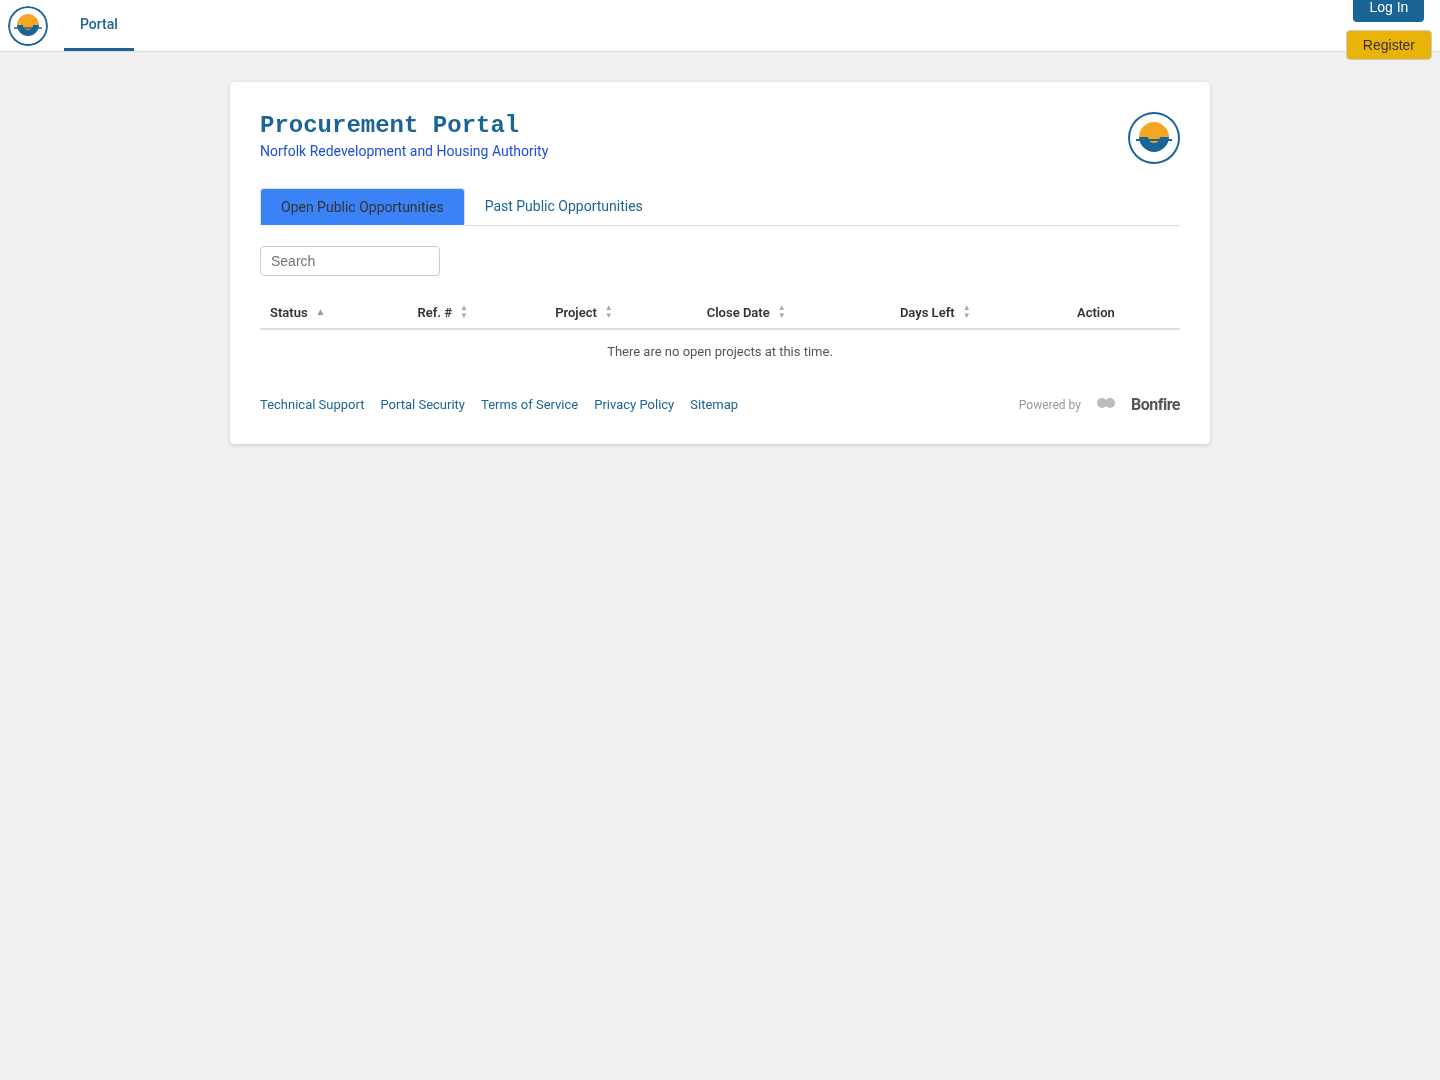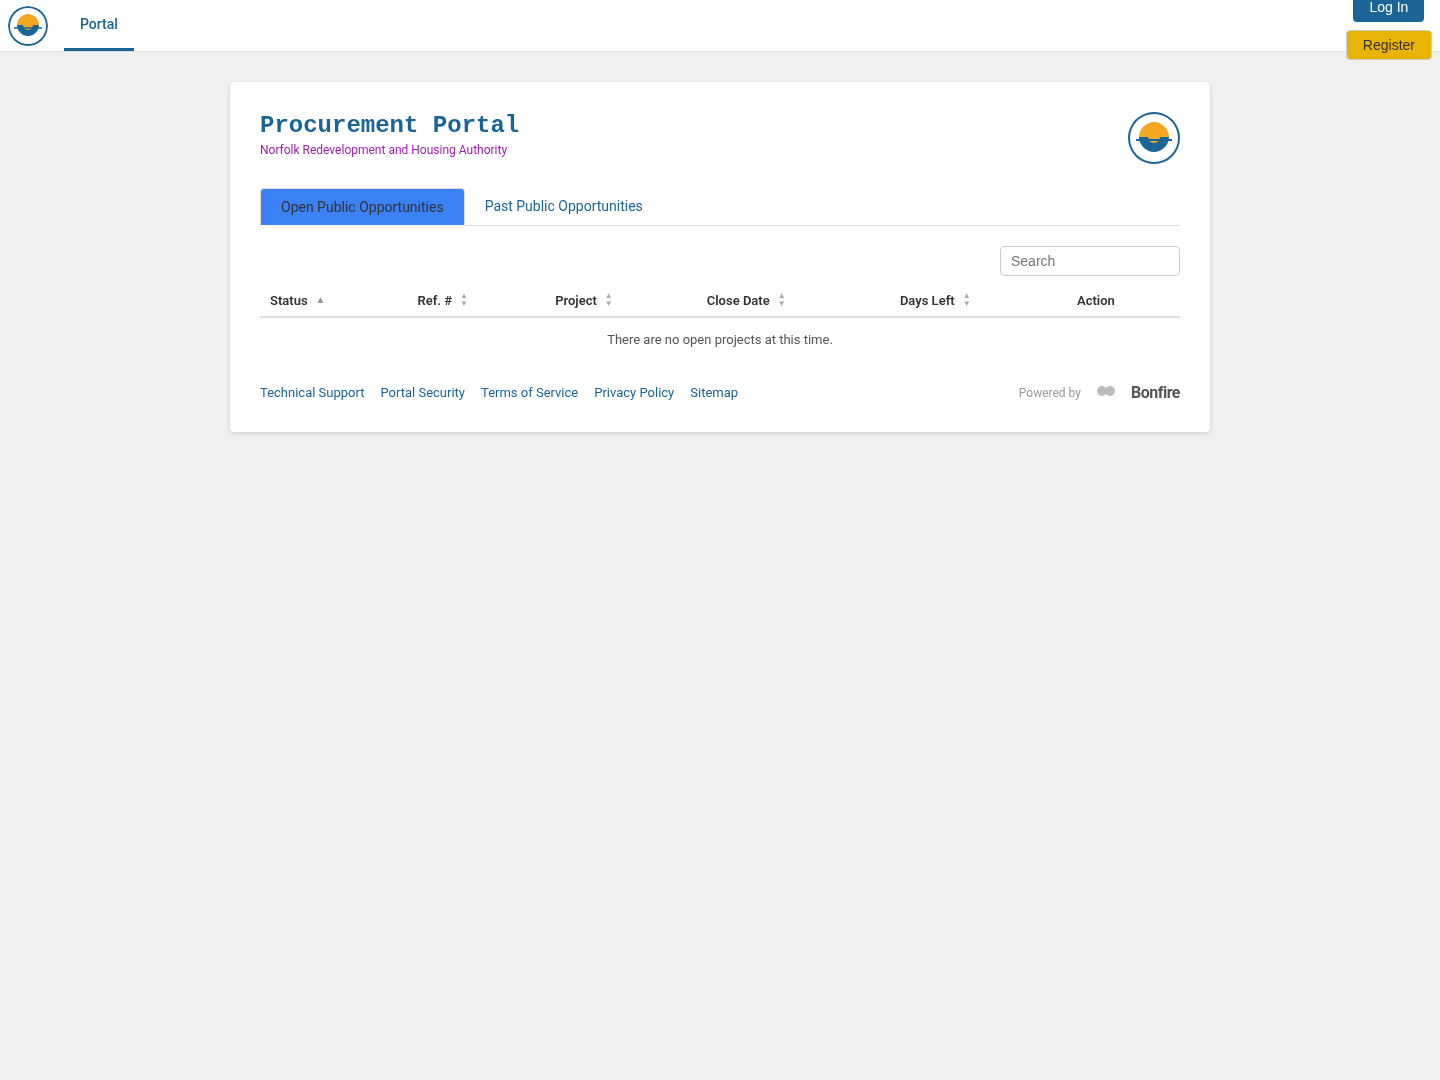--- a/index.html
+++ b/index.html
@@ -94,22 +94,22 @@
       margin-bottom: 24px;
     }
     .portal-title {
       color: #1a6496;
       font-size: 24px;
       font-weight: bold;
       margin-bottom: 4px;
       font-family: Liberation Mono, monospace;
     }
     .portal-subtitle {
-      color: #a21caf;
-      font-size: 12px;
+      color: #1d4ed8;
+      font-size: 14px;
     }
     .header-logo {
       width: 52px;
       height: 52px;
     }
 
     
     .tabs {
       display: flex;
       border-bottom: 1px solid #ddd;
@@ -132,22 +132,22 @@
     }
     .tab.link-style {
       color: #1a6496;
       border: none;
       background: transparent;
     }
 
     
     .search-row {
       display: flex;
-      justify-content: flex-end;
-      margin-bottom: 8px;
+      justify-content: flex-start;
+      margin-bottom: 20px;
     }
     .search-input {
       border: 1px solid #ccc;
       border-radius: 4px;
       padding: 6px 10px;
       font-size: 14px;
       width: 180px;
       color: #999;
       outline: none;
     }

